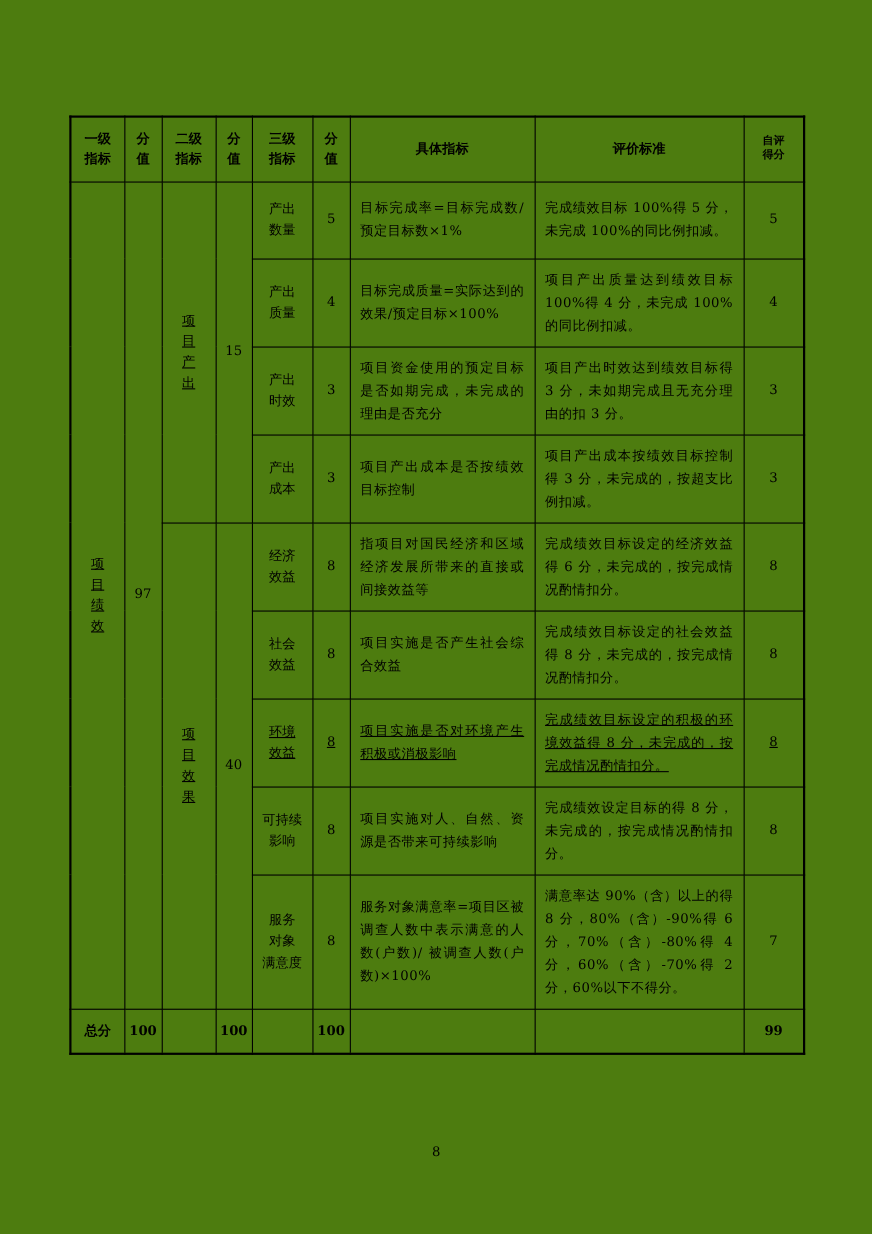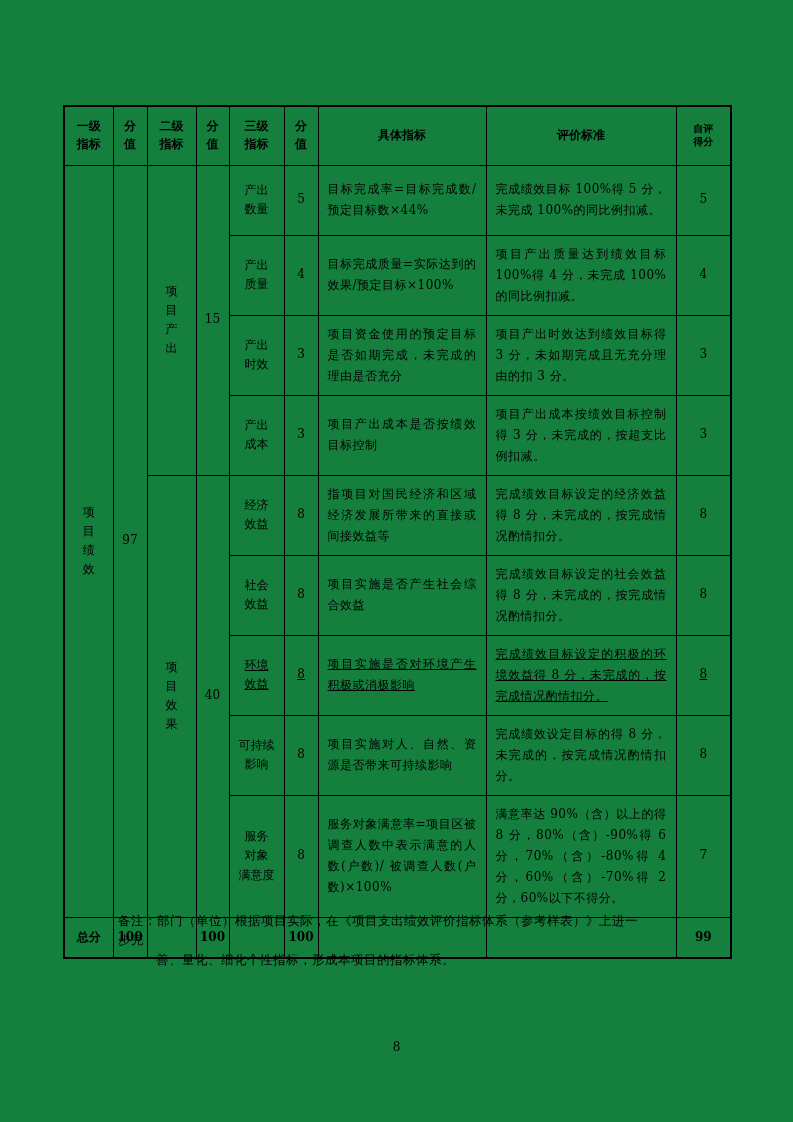--- a/index.html
+++ b/index.html
@@ -2,21 +2,21 @@
 <html><head>
 <meta charset="utf-8">
 <style>
   * { margin: 0; padding: 0; box-sizing: border-box; }
   html, body { background: #e8e8e8; }
   .page {
     position: relative;
     width: 793px;
     height: 1122px;
     margin: 0 auto;
-    background: #15803d;
+    background: #4d7c0f;
     font-family: "DejaVu Serif", "Liberation Serif", serif;
     color: #000000;
     overflow: hidden;
   }
   table.score-table {
     position: absolute;
     left: 63px;
     top: 105px;
     width: 667px;
     border-collapse: collapse;
@@ -58,20 +58,21 @@
     padding: 8px 9px;
     line-height: 1.75;
     letter-spacing: 0.5px;
   }
   .vert {
     display: inline-block;
     width: 1em;
     word-break: break-all;
     line-height: 1.6;
     text-align: left;
+    text-decoration: underline;
   }
   tr.total-row td { font-weight: bold; }
   .notes {
     position: absolute;
     left: 118px;
     top: 911px;
     width: 590px;
     font-size: 12.5px;
     line-height: 1.55;
     letter-spacing: 0.5px;
@@ -125,21 +126,21 @@
       </tr>
 
       <tr style="height:70px;">
         <td class="center" rowspan="9"><span class="vert">项目绩效</span></td>
         <td class="center" rowspan="9">97</td>
         <td class="center" rowspan="4"><span class="vert">项目产出</span></td>
         <td class="center" rowspan="4">15</td>
         <td class="center">产出
 数量</td>
         <td class="center">5</td>
-        <td class="txt">目标完成率=目标完成数/预定目标数×44%</td>
+        <td class="txt">目标完成率=目标完成数/预定目标数×1%</td>
         <td class="txt">完成绩效目标 100%得 5 分，未完成 100%的同比例扣减。</td>
         <td class="center">5</td>
       </tr>
 
       <tr style="height:77px;">
         <td class="center">产出
 质量</td>
         <td class="center">4</td>
         <td class="txt">目标完成质量=实际达到的效果/预定目标×100%</td>
         <td class="txt">项目产出质量达到绩效目标 100%得 4 分，未完成 100%的同比例扣减。</td>
@@ -164,21 +165,21 @@
         <td class="center">3</td>
       </tr>
 
       <tr style="height:80px;">
         <td class="center" rowspan="5"><span class="vert">项目效果</span></td>
         <td class="center" rowspan="5">40</td>
         <td class="center">经济
 效益</td>
         <td class="center">8</td>
         <td class="txt">指项目对国民经济和区域经济发展所带来的直接或间接效益等</td>
-        <td class="txt">完成绩效目标设定的经济效益得 8 分，未完成的，按完成情况酌情扣分。</td>
+        <td class="txt">完成绩效目标设定的经济效益得 6 分，未完成的，按完成情况酌情扣分。</td>
         <td class="center">8</td>
       </tr>
 
       <tr style="height:77px;">
         <td class="center">社会
 效益</td>
         <td class="center">8</td>
         <td class="txt">项目实施是否产生社会综合效益</td>
         <td class="txt">完成绩效目标设定的社会效益得 8 分，未完成的，按完成情况酌情扣分。</td>
         <td class="center">8</td>
@@ -219,21 +220,16 @@
         <td class="center">100</td>
         <td class="center"></td>
         <td class="center">100</td>
         <td class="txt"></td>
         <td class="txt"></td>
         <td class="center">99</td>
       </tr>
     </tbody>
   </table>
 
-  <div class="notes">
-    <div class="notes-line1"><span>备注：</span><span>部门（单位）根据项目实际，在《项目支出绩效评价指标体系（参考样表）》上进一</span></div>
-    <div>步完</div>
-    <div class="notes-line3">善、量化、细化个性指标，形成本项目的指标体系。</div>
-  </div>
 
   <div class="page-number">8</div>
 
 </div>
 
 </body></html>

